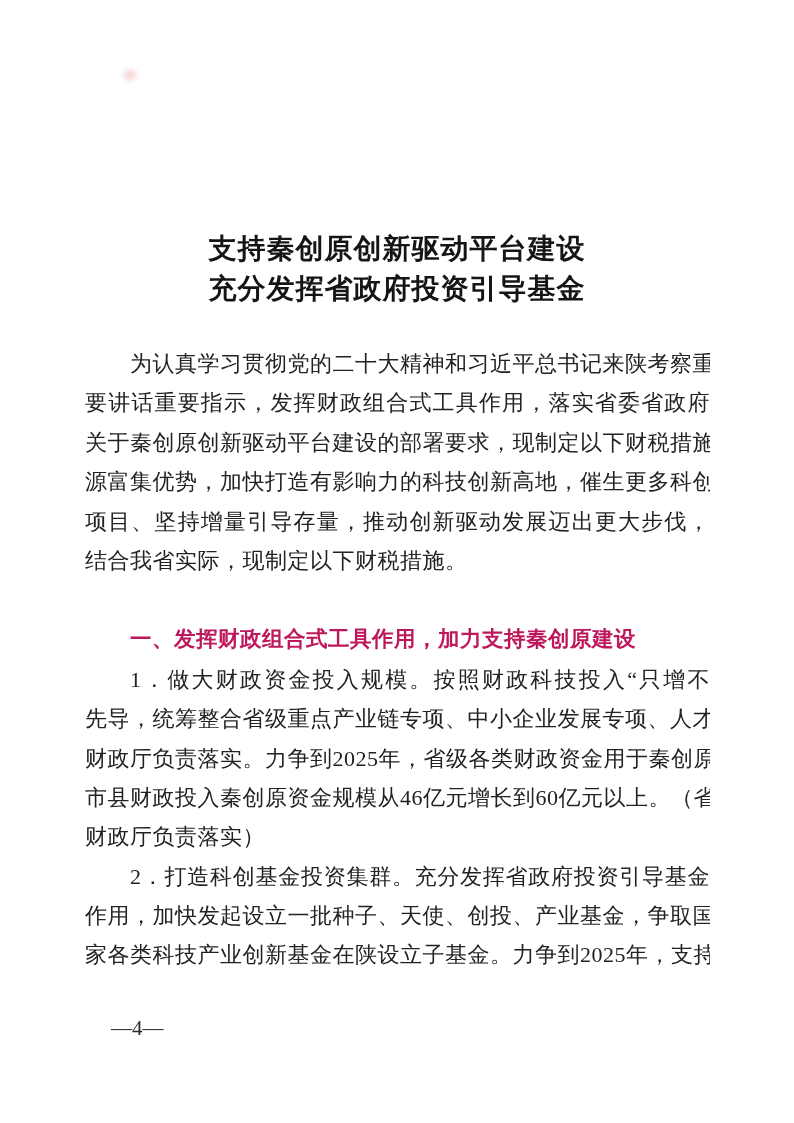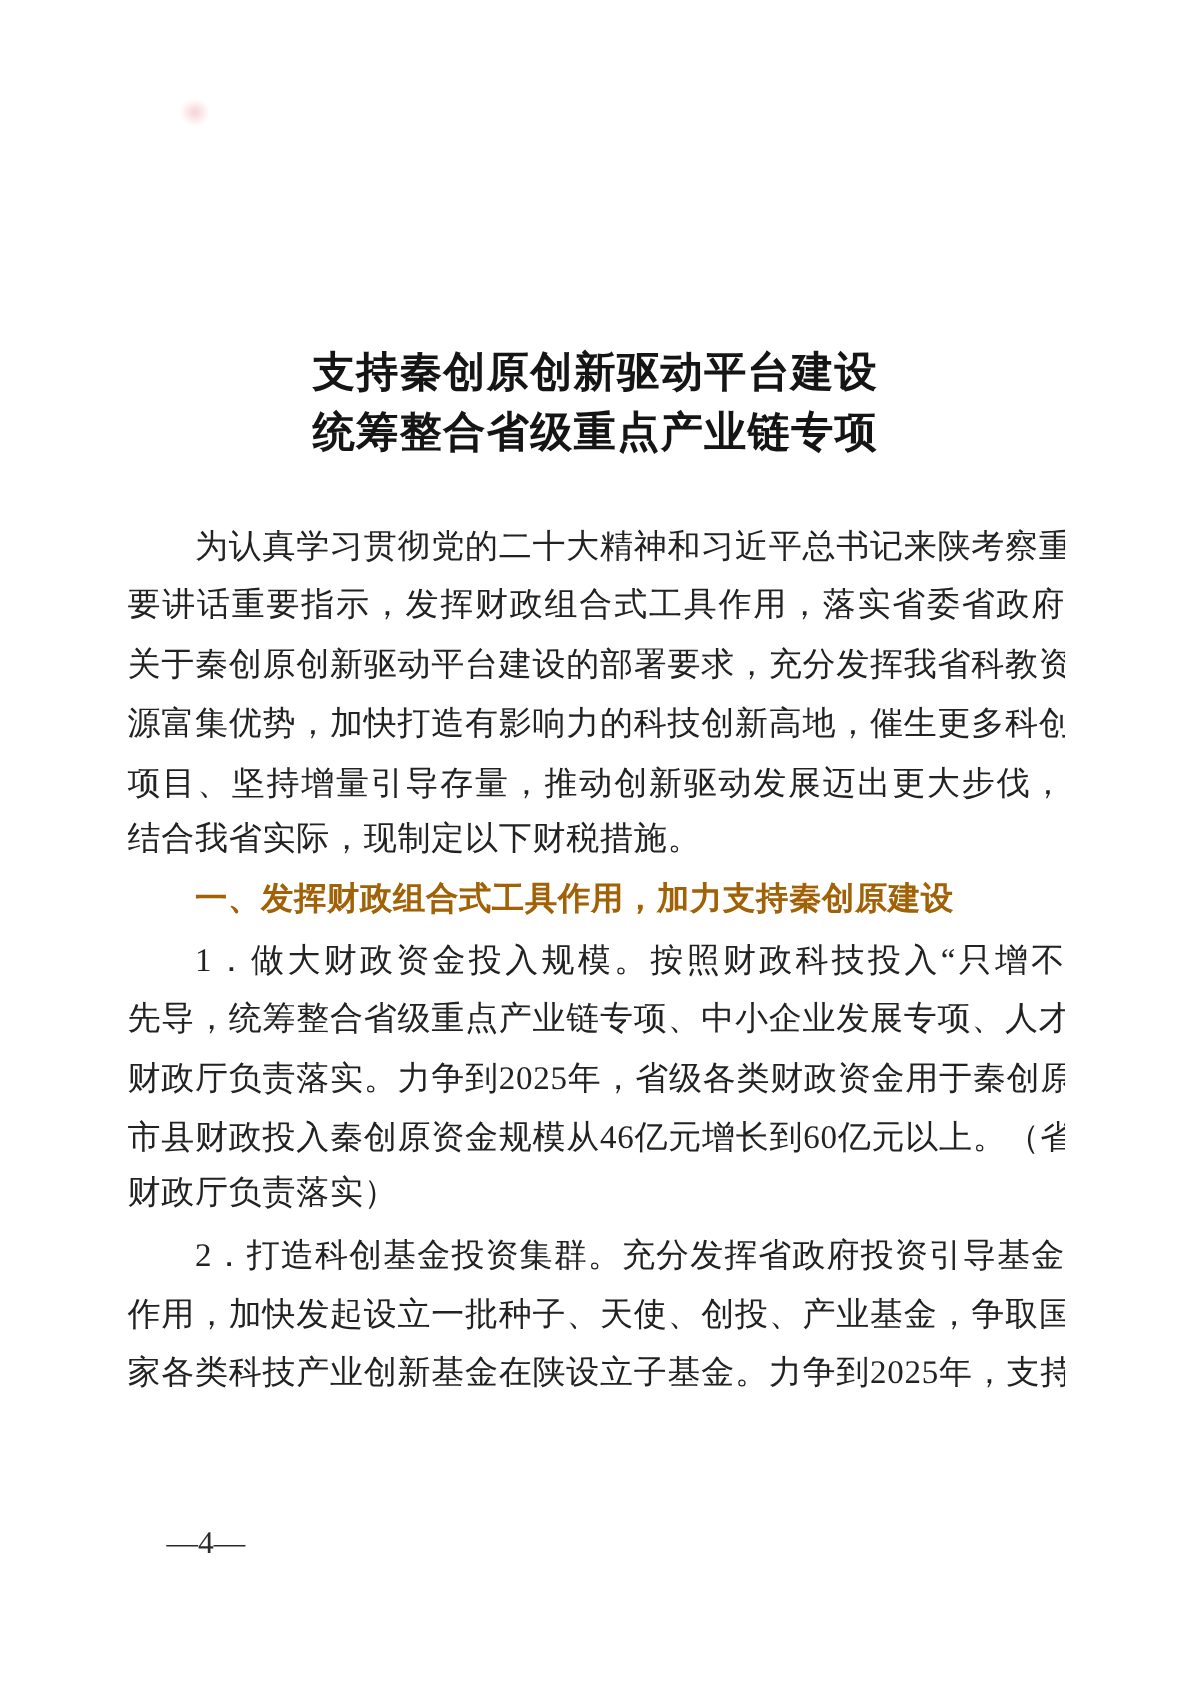--- a/index.html
+++ b/index.html
@@ -48,58 +48,58 @@
     line-height: 39.4px;
     overflow: hidden;
     text-align: justify;
     text-align-last: justify;
     white-space: nowrap;
   }
   .line.first { text-indent: 45px; }
   .line.endline {
     text-align: center;
     text-align-last: left;
-    font-family: Liberation Mono, monospace;
   }
   .line.heading {
     font-family: "Liberation Sans", "DejaVu Sans", sans-serif;
     font-weight: bold;
     font-size: 21.5px;
-    color: #a16207;
+    color: #be185d;
     text-align: left;
     text-align-last: left;
     text-indent: 45px;
     letter-spacing: 0.5px;
+    margin-top: 40px;
   }
   .page-number {
     position: absolute;
     left: 111px;
     top: 1015px;
     font-size: 21px;
     line-height: 26px;
     color: #2b2b2b;
     letter-spacing: 0;
   }
 </style>
 </head>
 <body>
 
 <div class="page">
 
   <div class="stamp-mark"></div>
 
   <h1 class="doc-title">
     <div>支持秦创原创新驱动平台建设</div>
-    <div>统筹整合省级重点产业链专项</div>
+    <div>充分发挥省政府投资引导基金</div>
   </h1>
 
   <div class="doc-body">
     <div class="line first">为认真学习贯彻党的二十大精神和习近平总书记来陕考察重</div>
     <div class="line">要讲话重要指示，发挥财政组合式工具作用，落实省委省政府</div>
-    <div class="line">关于秦创原创新驱动平台建设的部署要求，充分发挥我省科教资</div>
+    <div class="line">关于秦创原创新驱动平台建设的部署要求，现制定以下财税措施</div>
     <div class="line">源富集优势，加快打造有影响力的科技创新高地，催生更多科创</div>
     <div class="line">项目、坚持增量引导存量，推动创新驱动发展迈出更大步伐，</div>
     <div class="line endline">结合我省实际，现制定以下财税措施。</div>
 
     <div class="line heading">一、发挥财政组合式工具作用，加力支持秦创原建设</div>
 
     <div class="line first">1．做大财政资金投入规模。按照财政科技投入“只增不</div>
     <div class="line">先导，统筹整合省级重点产业链专项、中小企业发展专项、人才</div>
     <div class="line">财政厅负责落实。力争到2025年，省级各类财政资金用于秦创原</div>
     <div class="line">市县财政投入秦创原资金规模从46亿元增长到60亿元以上。（省</div>

